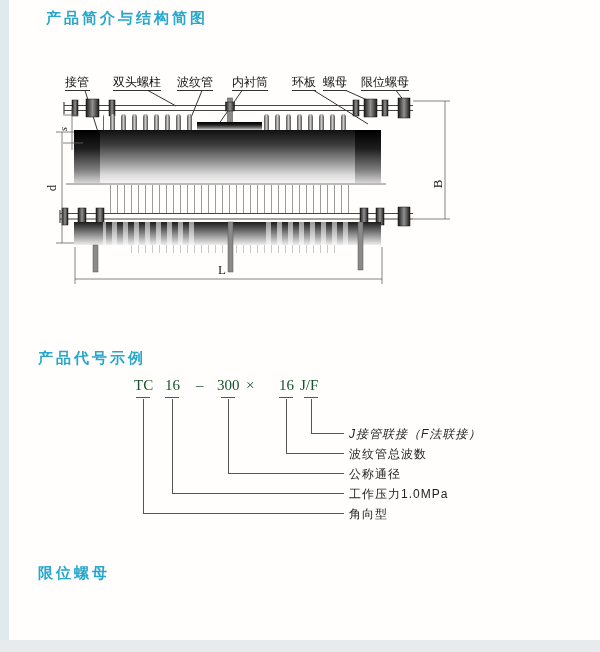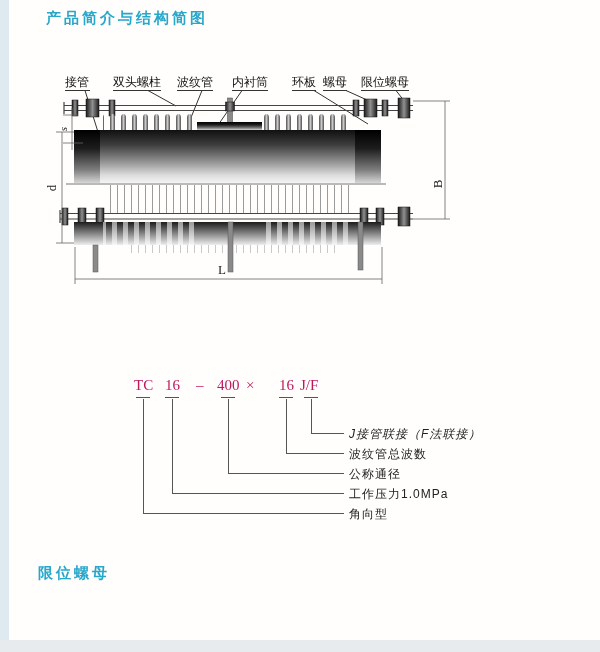--- a/index.html
+++ b/index.html
@@ -13,21 +13,21 @@
   .sec-title{
     position:absolute;margin:0;font-size:15px;font-weight:bold;
     color:#29a7cb;letter-spacing:3px;
   }
   .t1{left:38px;top:9px;margin-left:8px;}
   .t2{left:38px;top:349px;}
   .t3{left:38px;top:564px;}
   .diagram{position:absolute;left:30px;top:62px;}
   .code-part{
     position:absolute;font-family:"Liberation Serif", serif;
-    font-size:15px;color:#be185d;top:377px;
+    font-size:15px;color:#14532d;top:377px;
   }
   .p1{left:134px;} .p2{left:165px;} .p3{left:196px;} .p4{left:217px;}
   .p5{left:246px;} .p6{left:279px;} .p7{left:300px;}
   .tick{position:absolute;width:14px;height:3px;border-top:1px solid #555;top:397px;}
   .k1{left:136px;} .k2{left:165px;} .k3{left:221px;} .k4{left:279px;} .k5{left:304px;}
   .conn{position:absolute;border-left:1px solid #555;border-bottom:1px solid #555;top:399px;}
   .c1{left:143px;width:200px;height:114px;}
   .c2{left:172px;width:171px;height:94px;}
   .c3{left:228px;width:115px;height:74px;}
   .c4{left:286px;width:57px;height:54px;}
@@ -203,26 +203,27 @@
     <text class="dlabel" x="408" y="126" font-size="13" text-anchor="middle" transform="rotate(-90 408 122)">B</text>
 
     <g stroke="#666" stroke-width="0.8">
       <line x1="45" y1="185" x2="45" y2="222"></line>
       <line x1="352" y1="185" x2="352" y2="222"></line>
       <line x1="45" y1="217" x2="352" y2="217"></line>
     </g>
     <text class="dlabel" x="192" y="212" font-size="13" text-anchor="middle">L</text>
   </svg>
 
+  <h2 class="sec-title t2">产品代号示例</h2>
 
   <div>
     <span class="code-part p1">TC</span>
     <span class="code-part p2">16</span>
     <span class="code-part p3">–</span>
-    <span class="code-part p4">400</span>
+    <span class="code-part p4">300</span>
     <span class="code-part p5">×</span>
     <span class="code-part p6">16</span>
     <span class="code-part p7">J/F</span>
 
     <span class="tick k1"></span>
     <span class="tick k2"></span>
     <span class="tick k3"></span>
     <span class="tick k4"></span>
     <span class="tick k5"></span>
 

